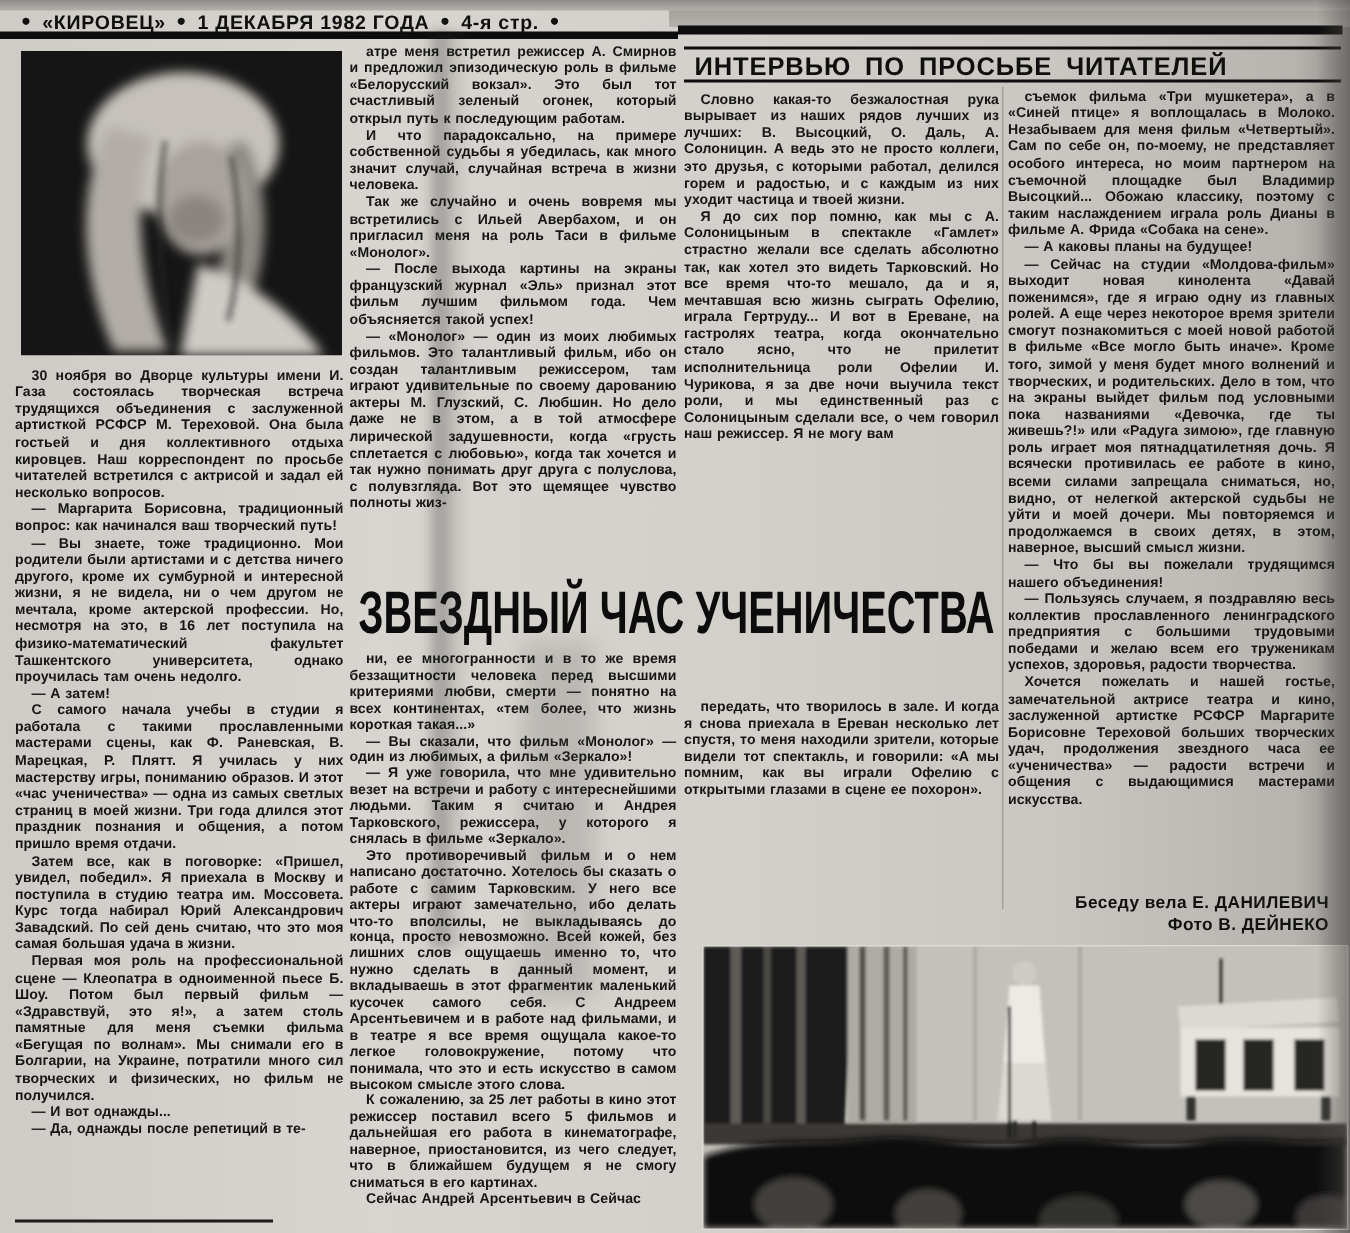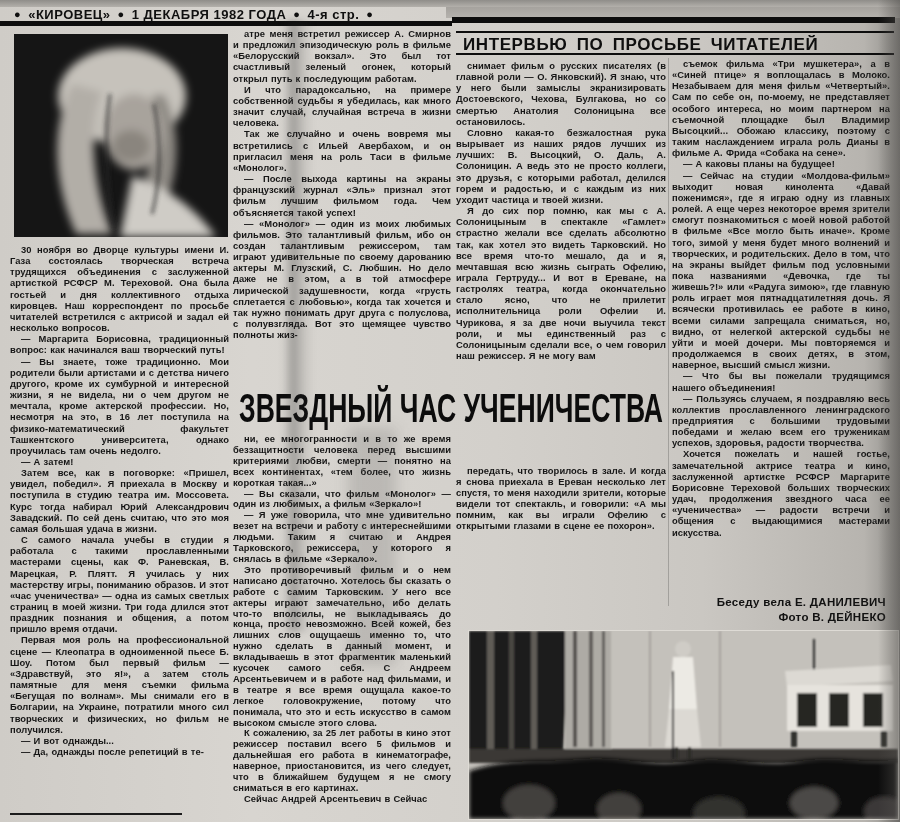--- a/index.html
+++ b/index.html
@@ -86,22 +86,22 @@
       <path d="M96,60 C90,100 92,150 100,195"></path>
       <path d="M140,70 C148,110 146,150 138,180"></path>
     </g>
   </svg>
 
   <div id="col1" class="abs col" style="left:10px;top:244px;width:219px;height:566px;">
     <p class="lead">30 ноября во Дворце культуры имени И. Газа состоялась творческая встреча трудящихся объединения с заслуженной артисткой РСФСР М. Тереховой. Она была гостьей и дня коллективного отдыха кировцев. Наш корреспондент по просьбе читателей встретился с актрисой и задал ей несколько вопросов.</p>
     <p class="q">— Маргарита Борисовна, традиционный вопрос: как начинался ваш творческий путь!</p>
     <p>— Вы знаете, тоже традиционно. Мои родители были артистами и с детства ничего другого, кроме их сумбурной и интересной жизни, я не видела, ни о чем другом не мечтала, кроме актерской профессии. Но, несмотря на это, в 16 лет поступила на физико-математический факультет Ташкентского университета, однако проучилась там очень недолго.</p>
     <p class="q">— А затем!</p>
+    <p>С самого начала учебы в студии я работала с такими прославленными мастерами сцены, как Ф. Раневская, В. Марецкая, Р. Плятт. Я училась у них мастерству игры, пониманию образов. И этот «час ученичества» — одна из самых светлых страниц в моей жизни. Три года длился этот праздник познания и общения, а потом пришло время отдачи.</p>
     <p>Затем все, как в поговорке: «Пришел, увидел, победил». Я приехала в Москву и поступила в студию театра им. Моссовета. Курс тогда набирал Юрий Александрович Завадский. По сей день считаю, что это моя самая большая удача в жизни.</p>
-    <p>С самого начала учебы в студии я работала с такими прославленными мастерами сцены, как Ф. Раневская, В. Марецкая, Р. Плятт. Я училась у них мастерству игры, пониманию образов. И этот «час ученичества» — одна из самых светлых страниц в моей жизни. Три года длился этот праздник познания и общения, а потом пришло время отдачи.</p>
     <p>Первая моя роль на профессиональной сцене — Клеопатра в одноименной пьесе Б. Шоу. Потом был первый фильм — «Здравствуй, это я!», а затем столь памятные для меня съемки фильма «Бегущая по волнам». Мы снимали его в Болгарии, на Украине, потратили много сил творческих и физических, но фильм не получился.</p>
     <p class="q">— И вот однажды...</p>
     <p>— Да, однажды после репетиций в те-</p>
   </div>
   <div class="abs bottom-rule"></div>
 
   <div id="col2u" class="abs col" style="left:233px;top:28px;width:218px;height:354px;">
     <p>атре меня встретил режиссер А. Смирнов и предложил эпизодическую роль в фильме «Белорусский вокзал». Это был тот счастливый зеленый огонек, который открыл путь к последующим работам.</p>
     <p>И что парадоксально, на примере собственной судьбы я убедилась, как много значит случай, случайная встреча в жизни человека.</p>
     <p>Так же случайно и очень вовремя мы встретились с Ильей Авербахом, и он пригласил меня на роль Таси в фильме «Монолог».</p>
@@ -118,21 +118,20 @@
   <div id="col2l" class="abs col" style="left:233px;top:434px;width:218px;height:376px;">
     <p>ни, ее многогранности и в то же время беззащитности человека перед высшими критериями любви, смерти — понятно на всех континентах, «тем более, что жизнь короткая такая...»</p>
     <p class="q">— Вы сказали, что фильм «Монолог» — один из любимых, а фильм «Зеркало»!</p>
     <p>— Я уже говорила, что мне удивительно везет на встречи и работу с интереснейшими людьми. Таким я считаю и Андрея Тарковского, режиссера, у которого я снялась в фильме «Зеркало».</p>
     <p>Это противоречивый фильм и о нем написано достаточно. Хотелось бы сказать о работе с самим Тарковским. У него все актеры играют замечательно, ибо делать что-то вполсилы, не выкладываясь до конца, просто невозможно. Всей кожей, без лишних слов ощущаешь именно то, что нужно сделать в данный момент, и вкладываешь в этот фрагментик маленький кусочек самого себя. С Андреем Арсентьевичем и в работе над фильмами, и в театре я все время ощущала какое-то легкое головокружение, потому что понимала, что это и есть искусство в самом высоком смысле этого слова.</p>
     <p>К сожалению, за 25 лет работы в кино этот режиссер поставил всего 5 фильмов и дальнейшая его работа в кинематографе, наверное, приостановится, из чего следует, что в ближайшем будущем я не смогу сниматься в его картинах.</p>
     <p>Сейчас Андрей Арсентьевич в Сейчас</p>
   </div>
 
   <div id="col3u" class="abs col" style="left:456px;top:60px;width:210px;height:322px;">
-    <p>снимает фильм о русских писателях (в главной роли — О. Янковский). Я знаю, что у него были замыслы экранизировать Достоевского, Чехова, Булгакова, но со смертью Анатолия Солоницына все остановилось.</p>
     <p>Словно какая-то безжалостная рука вырывает из наших рядов лучших из лучших: В. Высоцкий, О. Даль, А. Солоницин. А ведь это не просто коллеги, это друзья, с которыми работал, делился горем и радостью, и с каждым из них уходит частица и твоей жизни.</p>
     <p>Я до сих пор помню, как мы с А. Солоницыным в спектакле «Гамлет» страстно желали все сделать абсолютно так, как хотел это видеть Тарковский. Но все время что-то мешало, да и я, мечтавшая всю жизнь сыграть Офелию, играла Гертруду... И вот в Ереване, на гастролях театра, когда окончательно стало ясно, что не прилетит исполнительница роли Офелии И. Чурикова, я за две ночи выучила текст роли, и мы единственный раз с Солоницыным сделали все, о чем говорил наш режиссер. Я не могу вам</p>
   </div>
 
   <div id="col3l" class="abs col" style="left:456px;top:434px;width:210px;height:186px;margin-top:32px;">
     <p>передать, что творилось в зале. И когда я снова приехала в Ереван несколько лет спустя, то меня находили зрители, которые видели тот спектакль, и говорили: «А мы помним, как вы играли Офелию с открытыми глазами в сцене ее похорон».</p>
   </div>
 
   <div class="abs gutter-line"></div>
 

